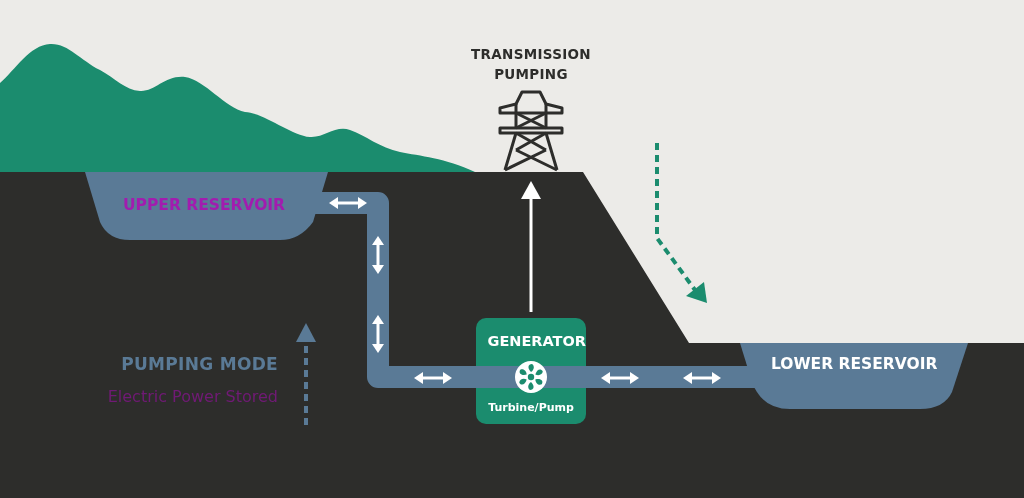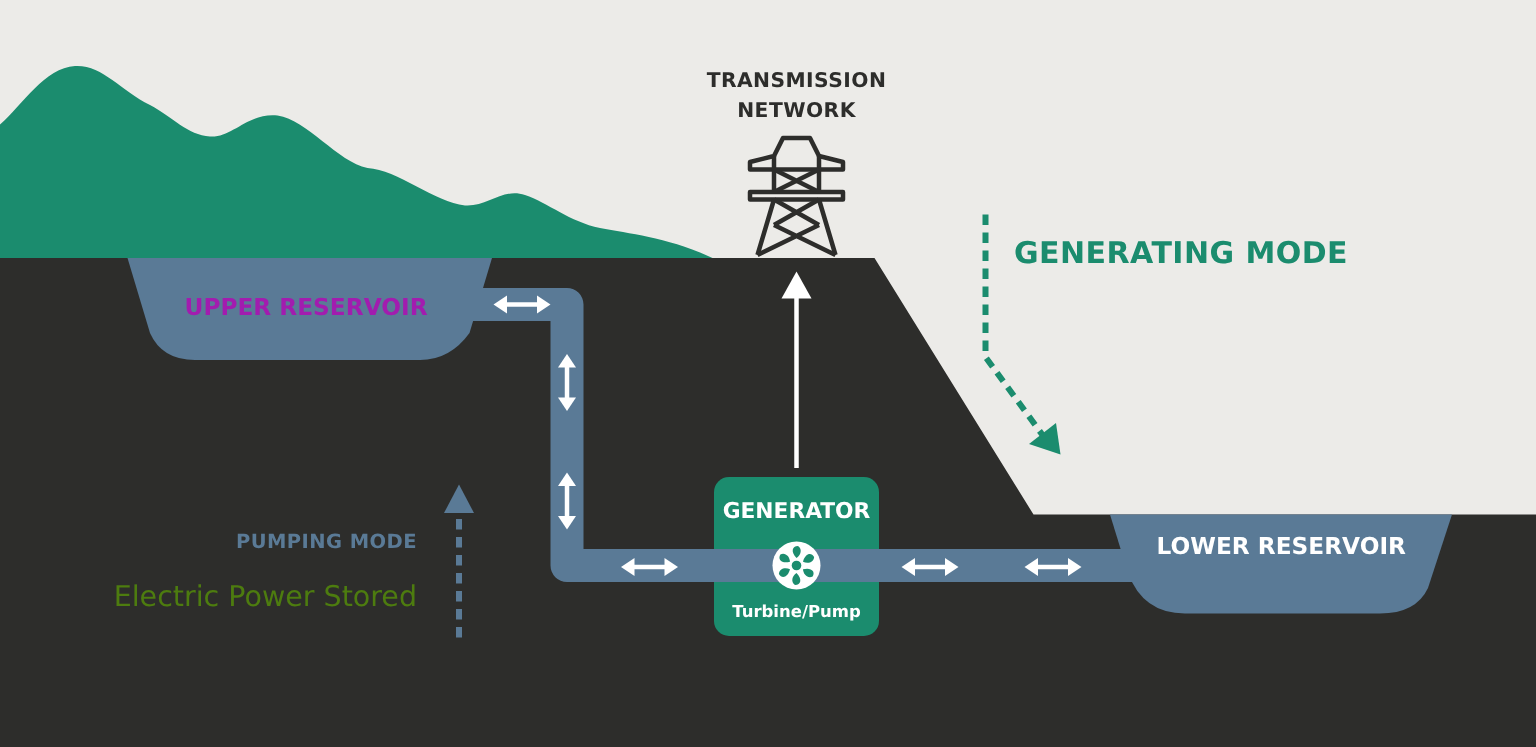--- a/index.html
+++ b/index.html
@@ -3,26 +3,26 @@
 <meta charset="utf-8">
 <style>
   html, body { margin: 0; padding: 0; }
   body { width: 1024px; height: 498px; overflow: hidden; background: #ecebe8; font-family: "DejaVu Sans", sans-serif; }
   #stage { position: relative; width: 1024px; height: 376px; }
   #stage svg { position: absolute; left: 0; top: 0; }
   .lbl { position: absolute; white-space: nowrap; }
   .tx-network { left: 446px; top: 44px; width: 170px; text-align: center; font-weight: bold; font-size: 13.5px; line-height: 20px; color: #2d2d2b; letter-spacing: 0.3px; }
   .upper-lbl { left: 123px; top: 196px; font-weight: bold; font-size: 15.5px; color: #a21caf; }
   .lower-lbl { left: 771px; top: 355px; font-weight: bold; font-size: 15.5px; color: #ffffff; }
-  .gen-title { left: 476px; top: 333px; width: 110px; text-align: center; font-weight: bold; font-size: 14.5px; color: #ffffff; }
+  .gen-title { left: 476px; top: 333px; width: 110px; text-align: right; font-weight: bold; font-size: 14.5px; color: #ffffff; }
   .gen-sub { left: 476px; top: 401px; width: 110px; text-align: center; font-weight: bold; font-size: 11px; color: #ffffff; }
   .gen-mode-title { left: 676px; top: 156px; font-weight: bold; font-size: 20px; color: #1b8c6e; letter-spacing: 0.3px; }
   .gen-mode-sub { left: 676px; top: 188px; font-size: 19px; color: #1b8c6e; }
-  .pump-mode-title { right: calc(1024px - 278px); top: 354px; font-weight: bold; font-size: 13px; color: #5a7a96; letter-spacing: 0.3px; }
-  .pump-mode-sub { right: calc(1024px - 278px); top: 387px; font-size: 19px; color: #4d7c0f; }
+  .pump-mode-title { right: calc(1024px - 278px); top: 354px; font-weight: bold; font-size: 17px; color: #5a7a96; letter-spacing: 0.3px; }
+  .pump-mode-sub { right: calc(1024px - 278px); top: 387px; font-size: 16px; color: #701a75; }
 </style>
 </head>
 <body>
 
 <div id="stage">
   <svg width="1024" height="498" viewBox="0 0 1024 498">
 
     <path fill="#1b8c6e" d="M0,83 C15,70 30,45 50,44 C68,43 80,60 100,70 C115,78 125,90 140,91 C155,92 165,75 185,77 C205,80 225,108 245,112 C265,113 290,135 310,137 C325,138 335,125 350,130 C365,135 380,148 400,152 C420,156 445,158 475,172 L475,178 L0,178 Z"></path>
 
     <path fill="#2d2d2b" d="M0,172 L583,172 L689,343 L1024,343 L1024,498 L0,498 Z"></path>
@@ -84,22 +84,21 @@
     </g>
 
     <g>
       <path d="M306,425 L306,343" fill="none" stroke="#5a7a96" stroke-width="4" stroke-dasharray="7,5"></path>
       <polygon points="306,323 296,342 316,342" fill="#5a7a96"></polygon>
     </g>
   </svg>
 
   <div class="lbl tx-network">
     <div>TRANSMISSION</div>
-    <div>NETWORK</div>
+    <div>PUMPING</div>
   </div>
   <div class="lbl upper-lbl">UPPER RESERVOIR</div>
   <div class="lbl lower-lbl">LOWER RESERVOIR</div>
   <div class="lbl gen-title">GENERATOR</div>
   <div class="lbl gen-sub">Turbine/Pump</div>
-  <div class="lbl gen-mode-title">GENERATING MODE</div>
   <div class="lbl pump-mode-title">PUMPING MODE</div>
   <div class="lbl pump-mode-sub">Electric Power Stored</div>
 </div>
 
 </body></html>

